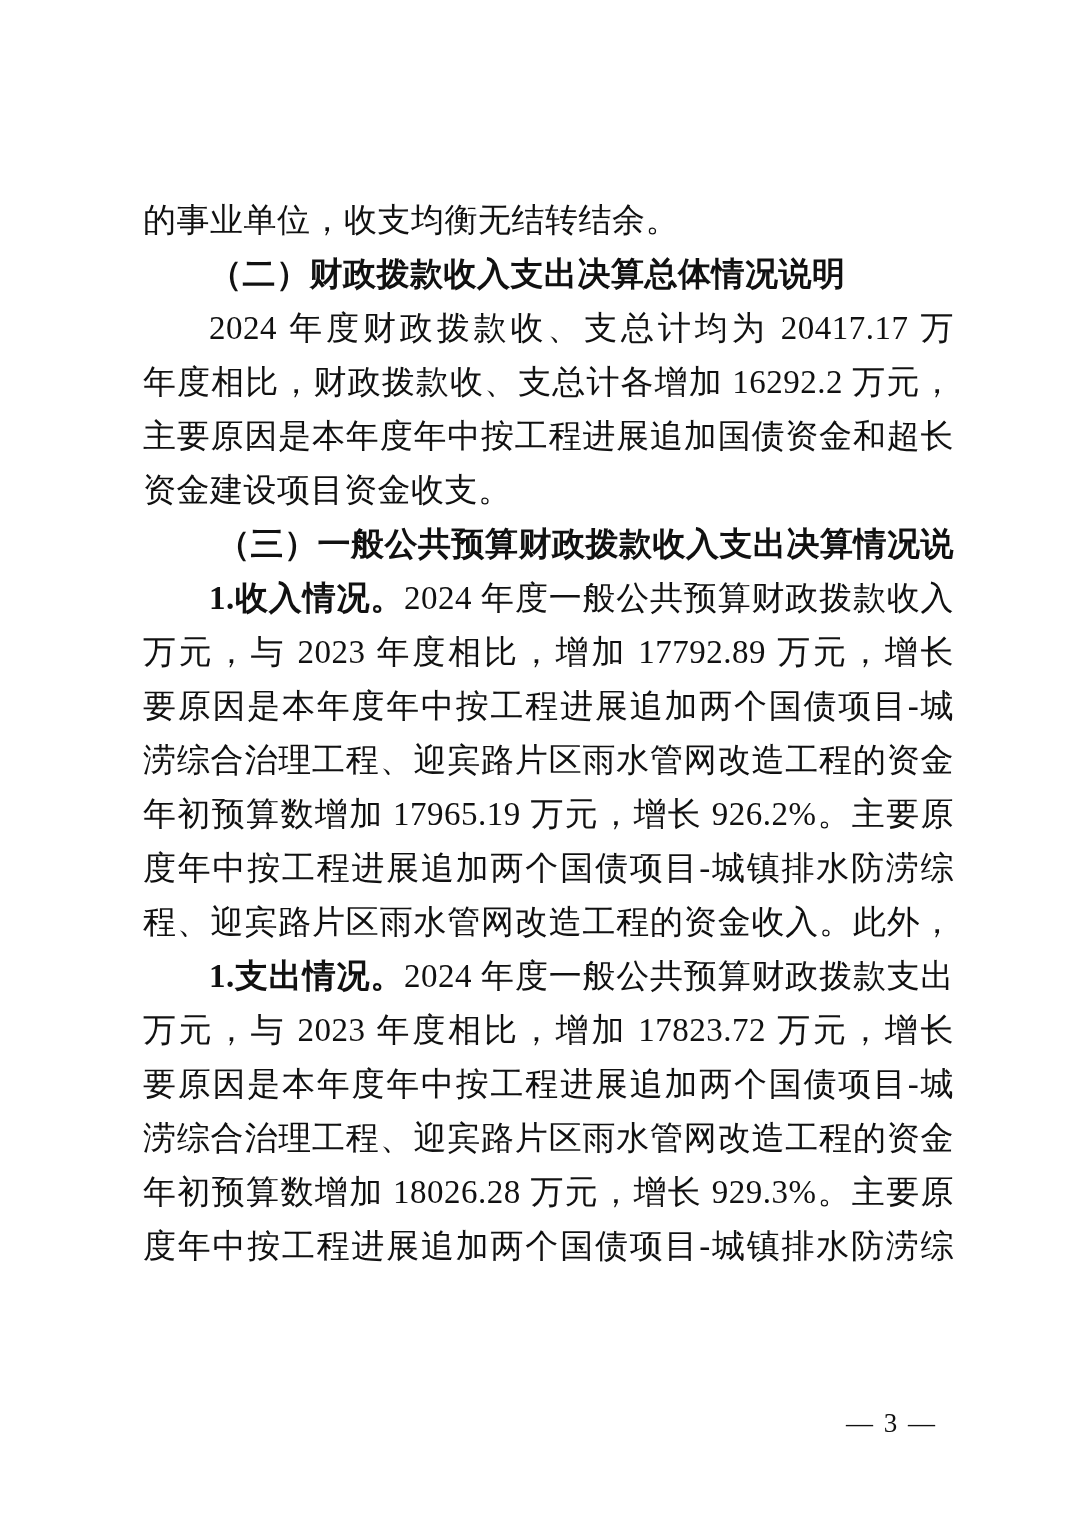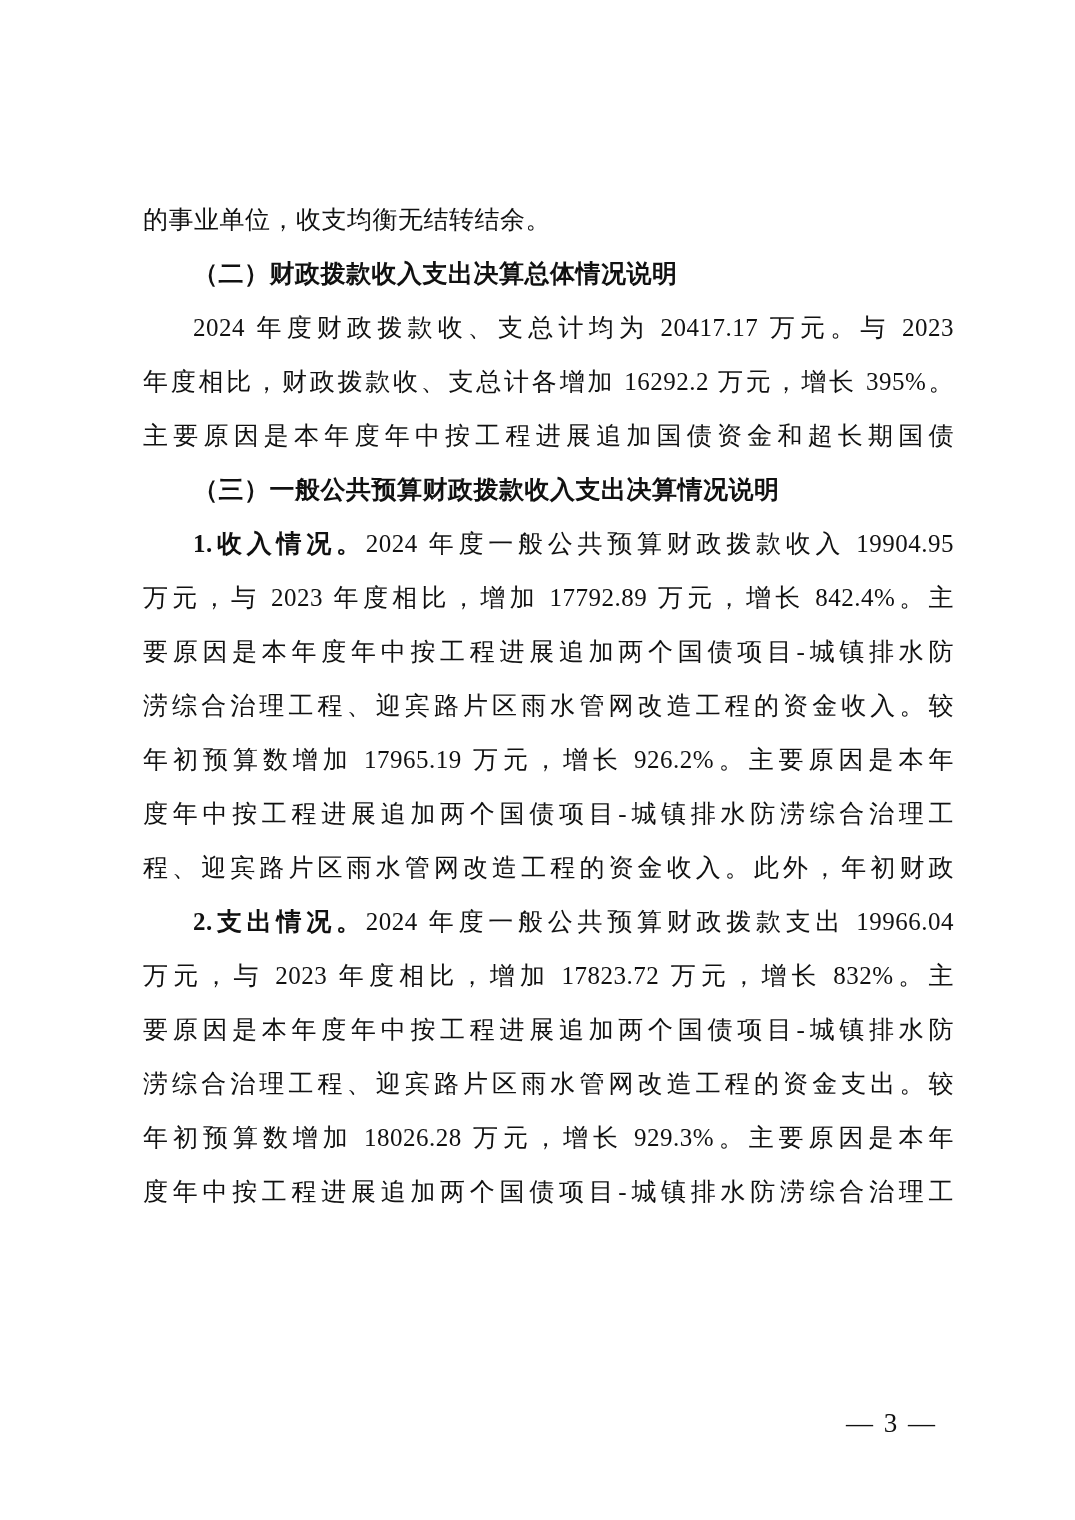--- a/index.html
+++ b/index.html
@@ -14,28 +14,28 @@
   }
   .content {
     position: absolute;
     left: 143px;
     top: 193px;
     width: 811px;
   }
   .line {
     height: 54px;
     line-height: 54px;
-    font-size: 25px;
+    font-size: 33px;
     overflow: hidden;
     text-align: justify;
     letter-spacing: 0.5px;
   }
   .line.full { text-align: justify; text-align-last: justify; }
   .line.end  { text-align: left; text-align-last: left; }
-  .line.heading { text-align: center; text-align-last: left; font-weight: 700; }
+  .line.heading { text-align: right; text-align-last: left; font-weight: 700; }
   .line.indent { text-indent: 2em; }
   .lead { font-weight: 700; font-family: Liberation Serif, serif; }
   .footer {
     position: absolute;
     top: 1406px;
     right: 138px;
     font-size: 27px;
     line-height: 34px;
     color: #111111;
     letter-spacing: 2px;
@@ -47,32 +47,33 @@
 <div class="page">
   <div class="content">
 
     <div class="line end">的事业单位，收支均衡无结转结余。</div>
 
     <div class="line heading indent">（二）财政拨款收入支出决算总体情况说明</div>
 
     <div class="line indent full">2024 年度财政拨款收、支总计均为 20417.17 万元。与 2023</div>
     <div class="line full">年度相比，财政拨款收、支总计各增加 16292.2 万元，增长 395%。</div>
     <div class="line full">主要原因是本年度年中按工程进展追加国债资金和超长期国债</div>
+    <div class="line end">资金建设项目资金收支。</div>
 
     <div class="line heading indent">（三）一般公共预算财政拨款收入支出决算情况说明</div>
 
     <div class="line indent full"><span class="lead">1.收入情况。</span><span>2024 年度一般公共预算财政拨款收入 19904.95</span></div>
     <div class="line full">万元，与 2023 年度相比，增加 17792.89 万元，增长 842.4%。主</div>
     <div class="line full">要原因是本年度年中按工程进展追加两个国债项目-城镇排水防</div>
     <div class="line full">涝综合治理工程、迎宾路片区雨水管网改造工程的资金收入。较</div>
     <div class="line full">年初预算数增加 17965.19 万元，增长 926.2%。主要原因是本年</div>
     <div class="line full">度年中按工程进展追加两个国债项目-城镇排水防涝综合治理工</div>
     <div class="line full">程、迎宾路片区雨水管网改造工程的资金收入。此外，年初财政</div>
 
-    <div class="line indent full"><span class="lead">2.支出情况。</span><span>2024 年度一般公共预算财政拨款支出 19966.04</span></div>
+    <div class="line indent full"><span class="lead">1.支出情况。</span><span>2024 年度一般公共预算财政拨款支出 19966.04</span></div>
     <div class="line full">万元，与 2023 年度相比，增加 17823.72 万元，增长 832%。主</div>
     <div class="line full">要原因是本年度年中按工程进展追加两个国债项目-城镇排水防</div>
     <div class="line full">涝综合治理工程、迎宾路片区雨水管网改造工程的资金支出。较</div>
     <div class="line full">年初预算数增加 18026.28 万元，增长 929.3%。主要原因是本年</div>
     <div class="line full">度年中按工程进展追加两个国债项目-城镇排水防涝综合治理工</div>
 
   </div>
 
   <div class="footer">— 3 —</div>
 </div>

